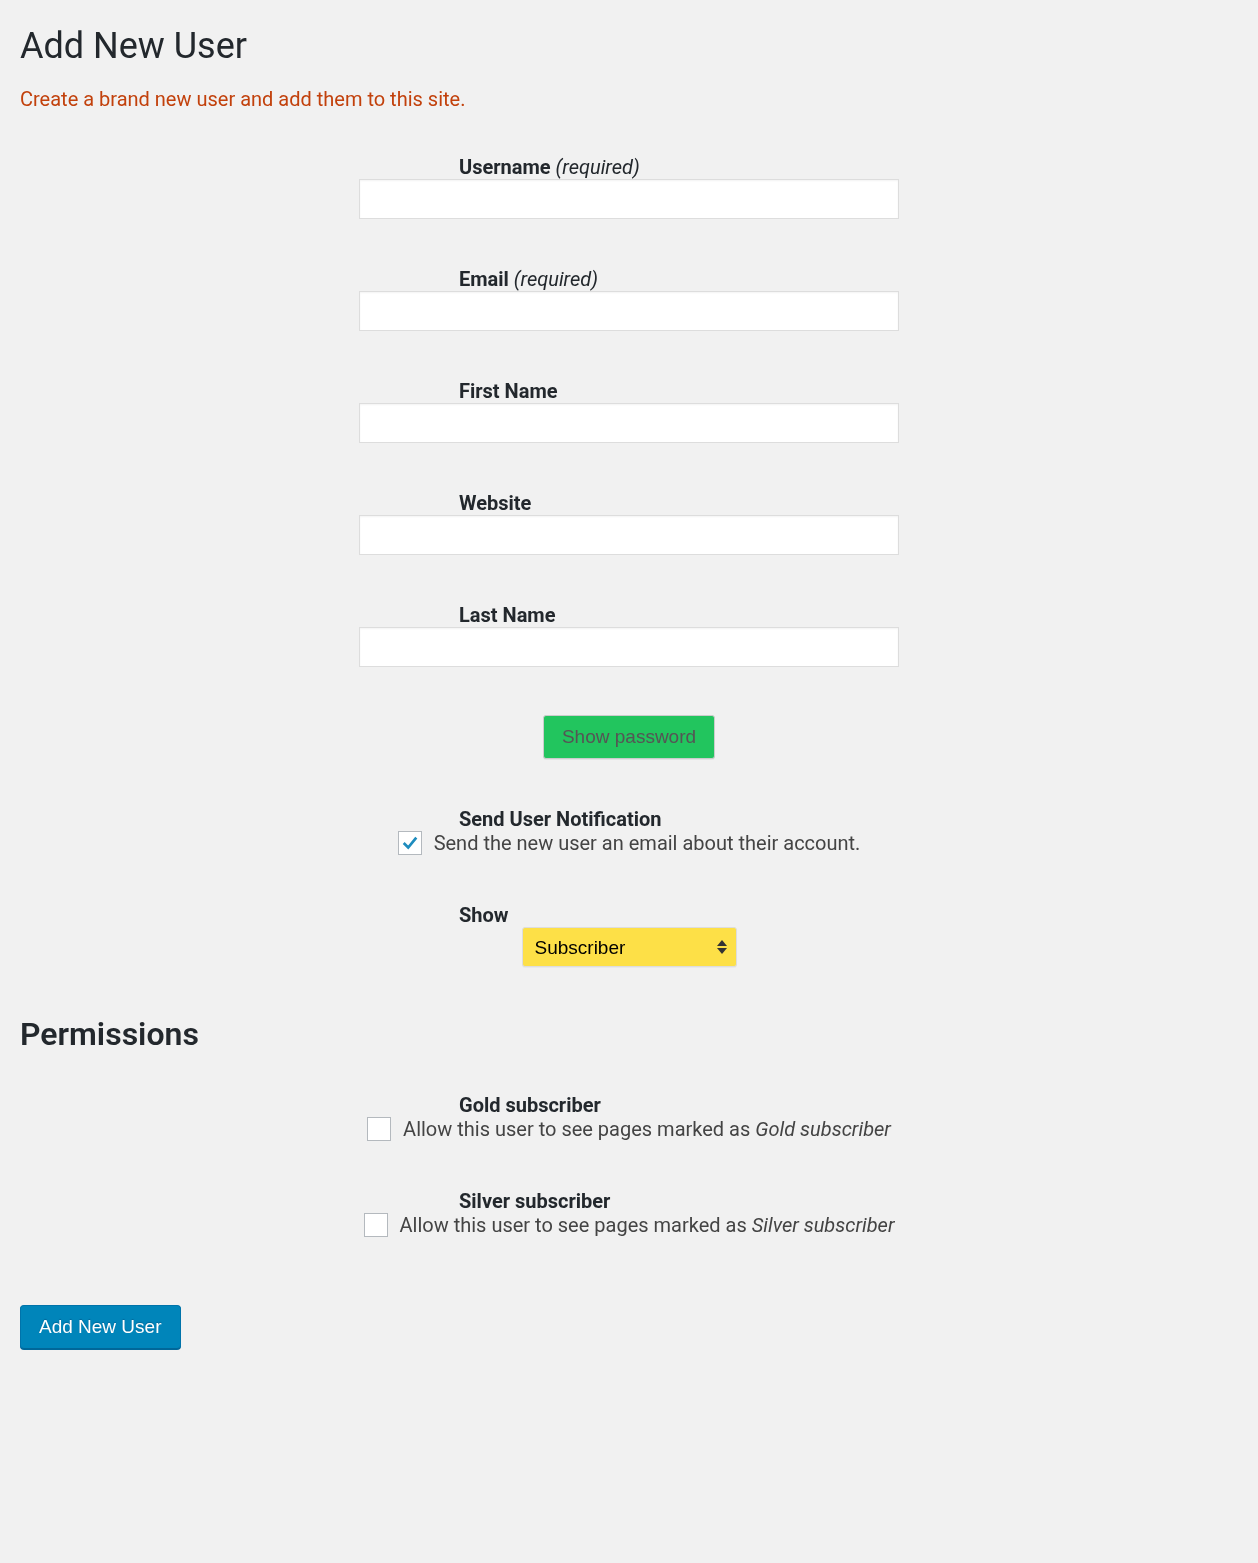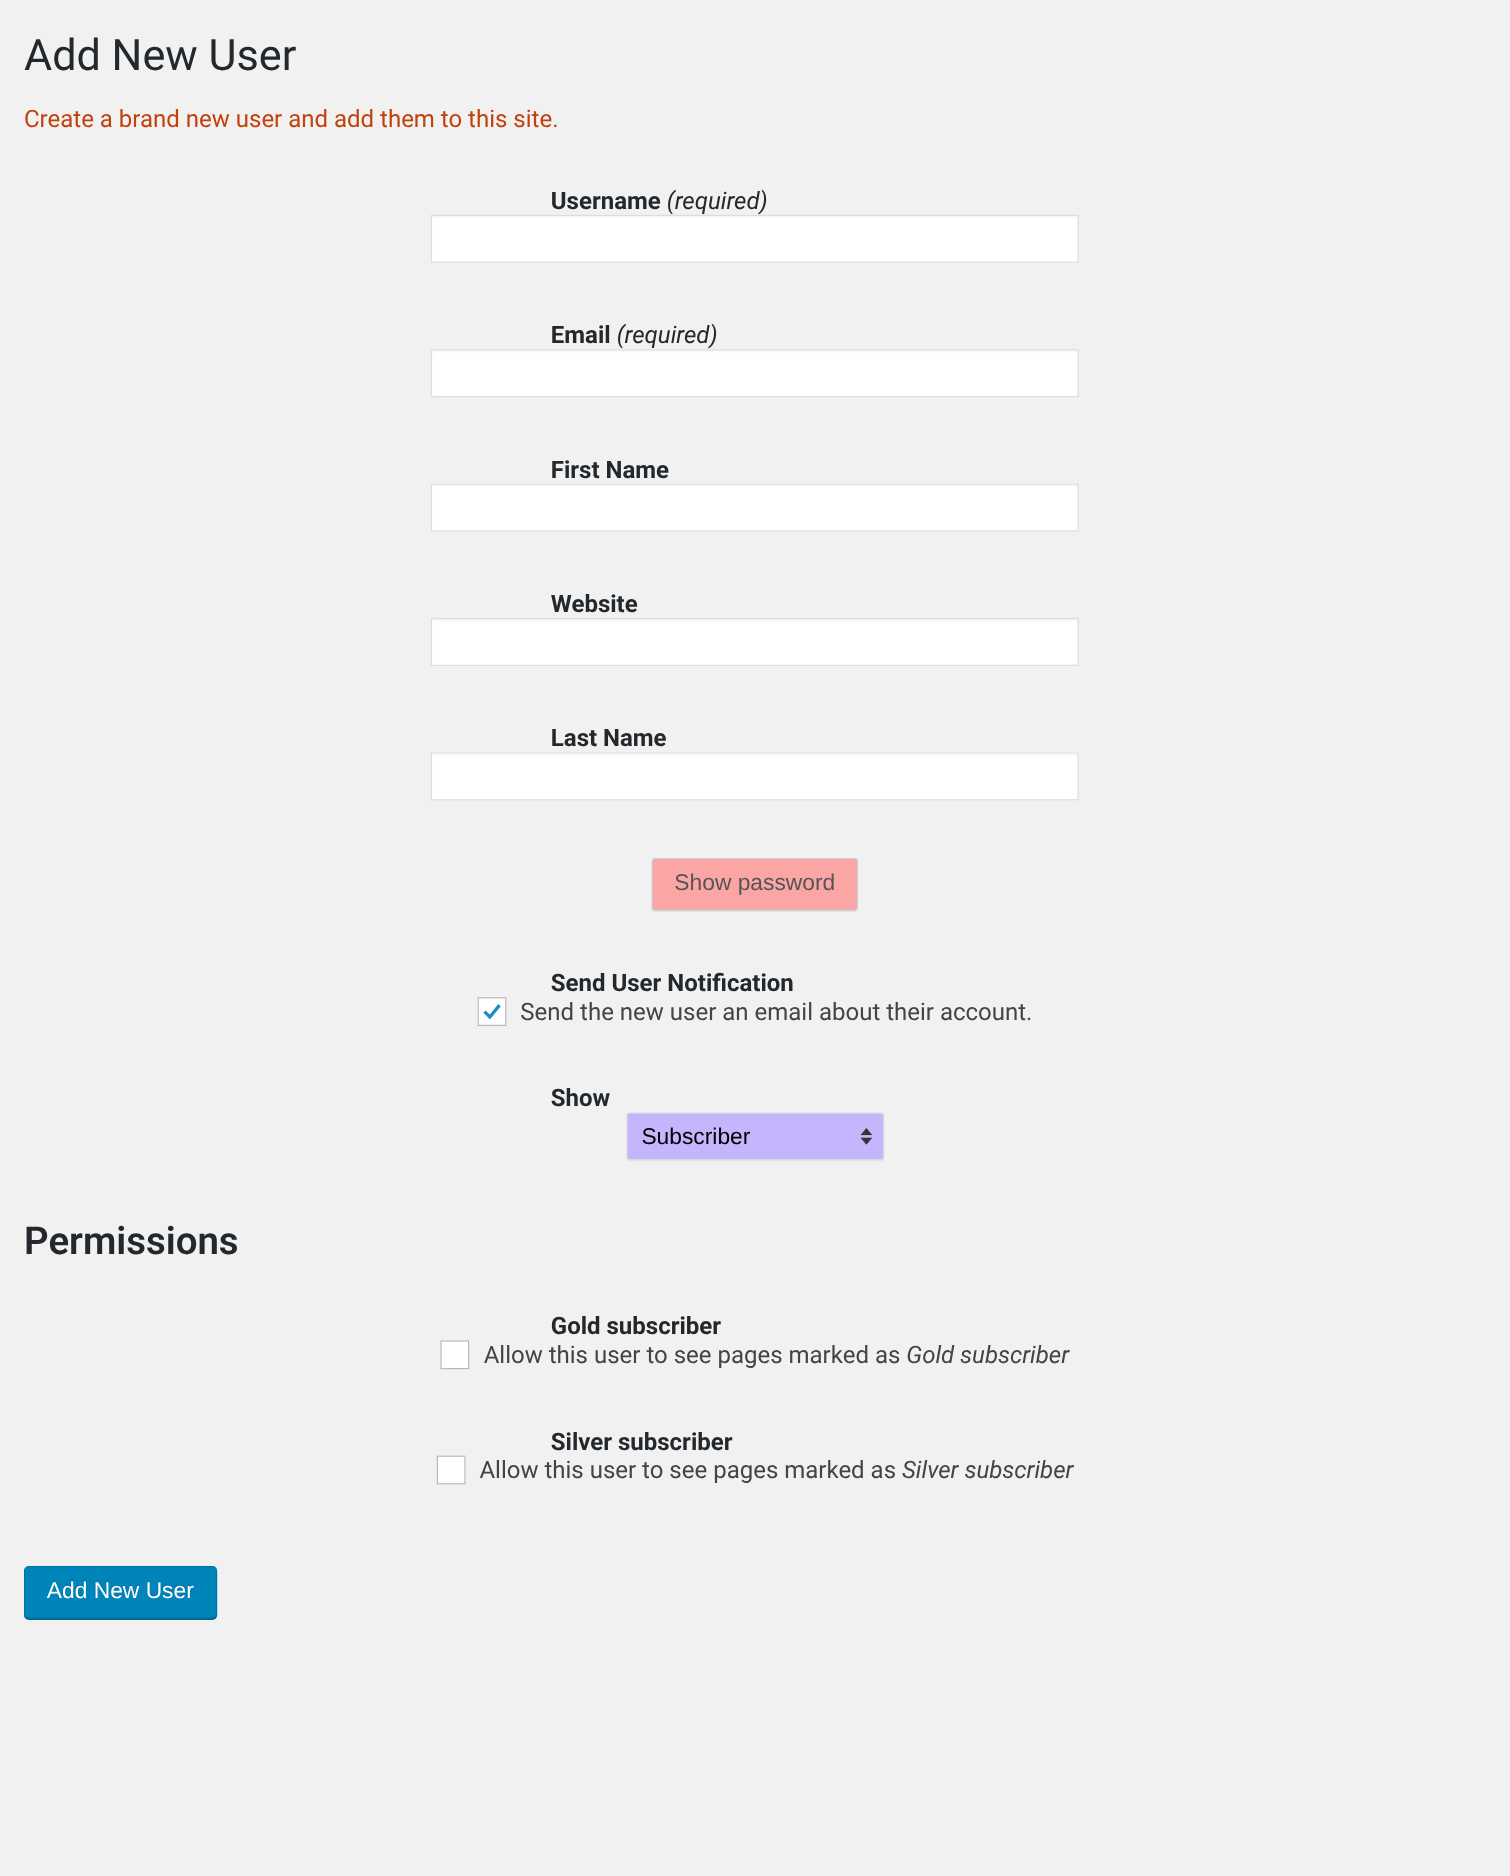--- a/index.html
+++ b/index.html
@@ -54,21 +54,21 @@
     input[type="url"] {
       width: 540px;
       height: 40px;
       padding: 6px 10px;
       border: 1px solid #ddd;
       background: #fff;
       font-size: 18px;
       box-shadow: inset 0 1px 2px rgba(0,0,0,0.05);
     }
     .show-password-btn {
-      background: #fca5a5;
+      background: #22c55e;
       border: 1px solid #ccc;
       color: #555;
       padding: 10px 18px;
       font-size: 19px;
       cursor: pointer;
       border-radius: 3px;
       box-shadow: 0 1px 0 rgba(0,0,0,0.05);
     }
     .checkbox-row {
       display: flex;
@@ -107,21 +107,21 @@
     .select-wrapper {
       position: relative;
       display: inline-block;
       width: 215px;
     }
     select {
       width: 100%;
       height: 40px;
       padding: 6px 34px 6px 12px;
       border: 1px solid #ddd;
-      background: #c4b5fd;
+      background: #fde047;
       font-size: 19px;
       appearance: none;
       -webkit-appearance: none;
       border-radius: 3px;
       box-shadow: 0 1px 0 rgba(0,0,0,0.03);
     }
     .select-arrows {
       position: absolute;
       right: 10px;
       top: 50%;

